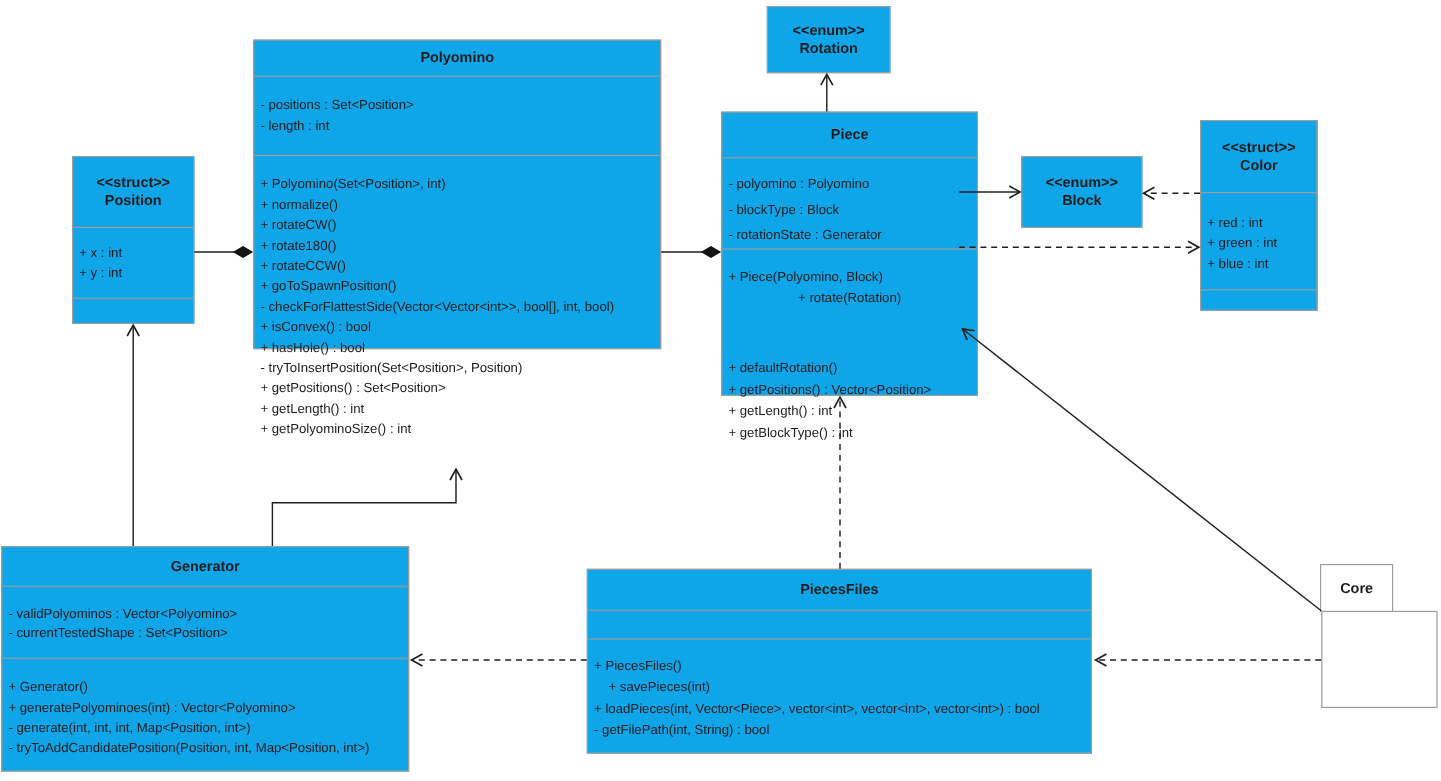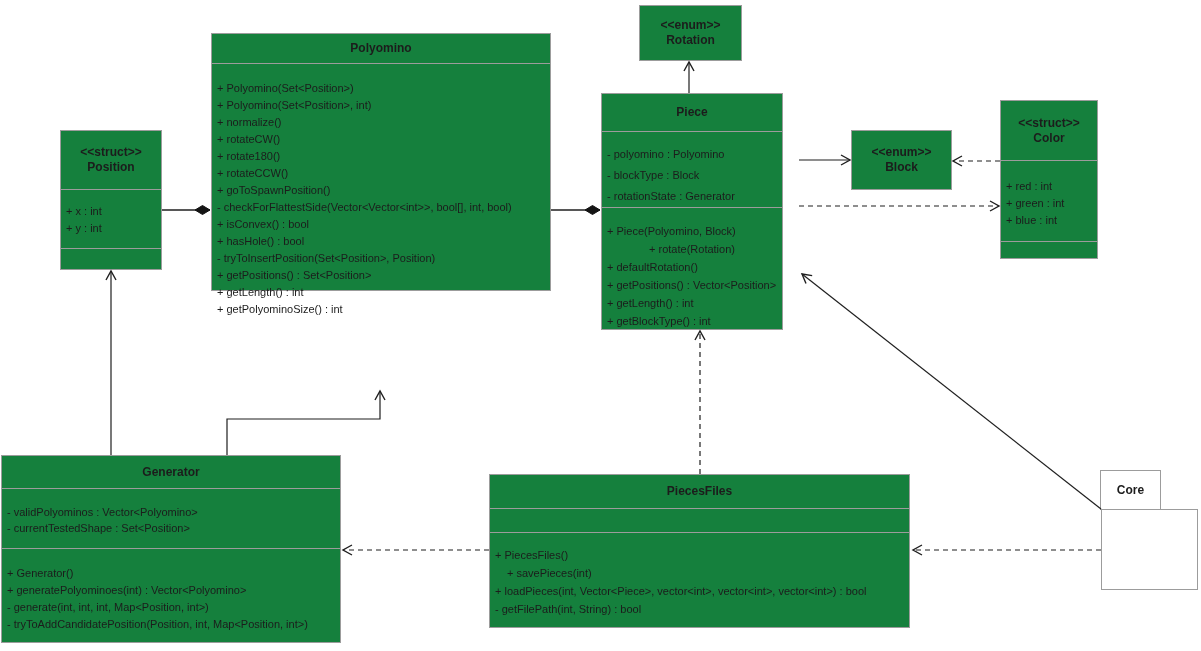--- a/index.html
+++ b/index.html
@@ -1,21 +1,21 @@
 <!DOCTYPE html>
 <html><head>
 <meta charset="utf-8">
 <style>
   html,body{margin:0;padding:0;background:#fff;}
   .canvas{
     position:relative;width:1201px;height:651px;background:#ffffff;
     font-family:"Liberation Sans","DejaVu Sans",sans-serif;overflow:hidden;
   }
   .uml-class{
-    position:absolute;box-sizing:border-box;background:#15803d;
+    position:absolute;box-sizing:border-box;background:#0ea5e9;
     border:1px solid #9c9c9c;display:flex;flex-direction:column;
   }
   .uml-title{
     box-sizing:border-box;border-bottom:1px solid #9c9c9c;
     display:flex;flex-direction:column;align-items:center;justify-content:center;
     font-weight:bold;font-size:12px;color:#1c1c1c;line-height:15px;flex:0 0 auto;
   }
   .uml-title.noline{border-bottom:none;}
   .uml-rows{
     box-sizing:border-box;border-bottom:1px solid #9c9c9c;
@@ -45,22 +45,25 @@
       <div class="row">+ x : int</div>
       <div class="row">+ y : int</div>
     </div>
     <div class="uml-rows last"></div>
   </div>
 
   <div class="uml-class" style="left:211px;top:33px;width:340px;height:258px;">
     <div class="uml-title" style="height:30px;">
       <span>Polyomino</span>
     </div>
+    <div class="uml-rows" style="height:66px;padding-top:16px;">
+      <div class="row">- positions : Set&lt;Position&gt;</div>
+      <div class="row">- length : int</div>
+    </div>
     <div class="uml-rows last" style="padding-top:16px;">
-      <div class="row">+ Polyomino(Set&lt;Position&gt;)</div>
       <div class="row">+ Polyomino(Set&lt;Position&gt;, int)</div>
       <div class="row">+ normalize()</div>
       <div class="row">+ rotateCW()</div>
       <div class="row">+ rotate180()</div>
       <div class="row">+ rotateCCW()</div>
       <div class="row">+ goToSpawnPosition()</div>
       <div class="row">- checkForFlattestSide(Vector&lt;Vector&lt;int&gt;&gt;, bool[], int, bool)</div>
       <div class="row">+ isConvex() : bool</div>
       <div class="row">+ hasHole() : bool</div>
       <div class="row">- tryToInsertPosition(Set&lt;Position&gt;, Position)</div>
@@ -70,33 +73,33 @@
     </div>
   </div>
 
   <div class="uml-class" style="left:639px;top:5px;width:103px;height:56px;">
     <div class="uml-title noline" style="height:54px;">
       <span>&lt;&lt;enum&gt;&gt;</span>
       <span>Rotation</span>
     </div>
   </div>
 
-  <div class="uml-class" style="left:601px;top:93px;width:182px;height:237px;">
+  <div class="uml-class" style="left:601px;top:93px;width:214px;height:237px;">
     <div class="uml-title" style="height:38px;">
       <span>Piece</span>
     </div>
     <div class="uml-rows" style="height:76px;padding-top:12px;">
       <div class="row" style="line-height:21px;">- polyomino : Polyomino</div>
       <div class="row" style="line-height:21px;">- blockType : Block</div>
       <div class="row" style="line-height:21px;">- rotationState : Generator</div>
     </div>
     <div class="uml-rows last" style="padding-top:14px;">
       <div class="row" style="line-height:18px;">+ Piece(Polyomino, Block)</div>
       <div class="row" style="line-height:18px;text-align:center;">+ rotate(Rotation)</div>
-      <div class="row" style="line-height:18px;">+ defaultRotation()</div>
+      <div class="row" style="line-height:18px;margin-top:40px;">+ defaultRotation()</div>
       <div class="row" style="line-height:18px;">+ getPositions() : Vector&lt;Position&gt;</div>
       <div class="row" style="line-height:18px;">+ getLength() : int</div>
       <div class="row" style="line-height:18px;">+ getBlockType() : int</div>
     </div>
   </div>
 
   <div class="uml-class" style="left:851px;top:130px;width:101px;height:60px;">
     <div class="uml-title noline" style="height:58px;">
       <span>&lt;&lt;enum&gt;&gt;</span>
       <span>Block</span>

